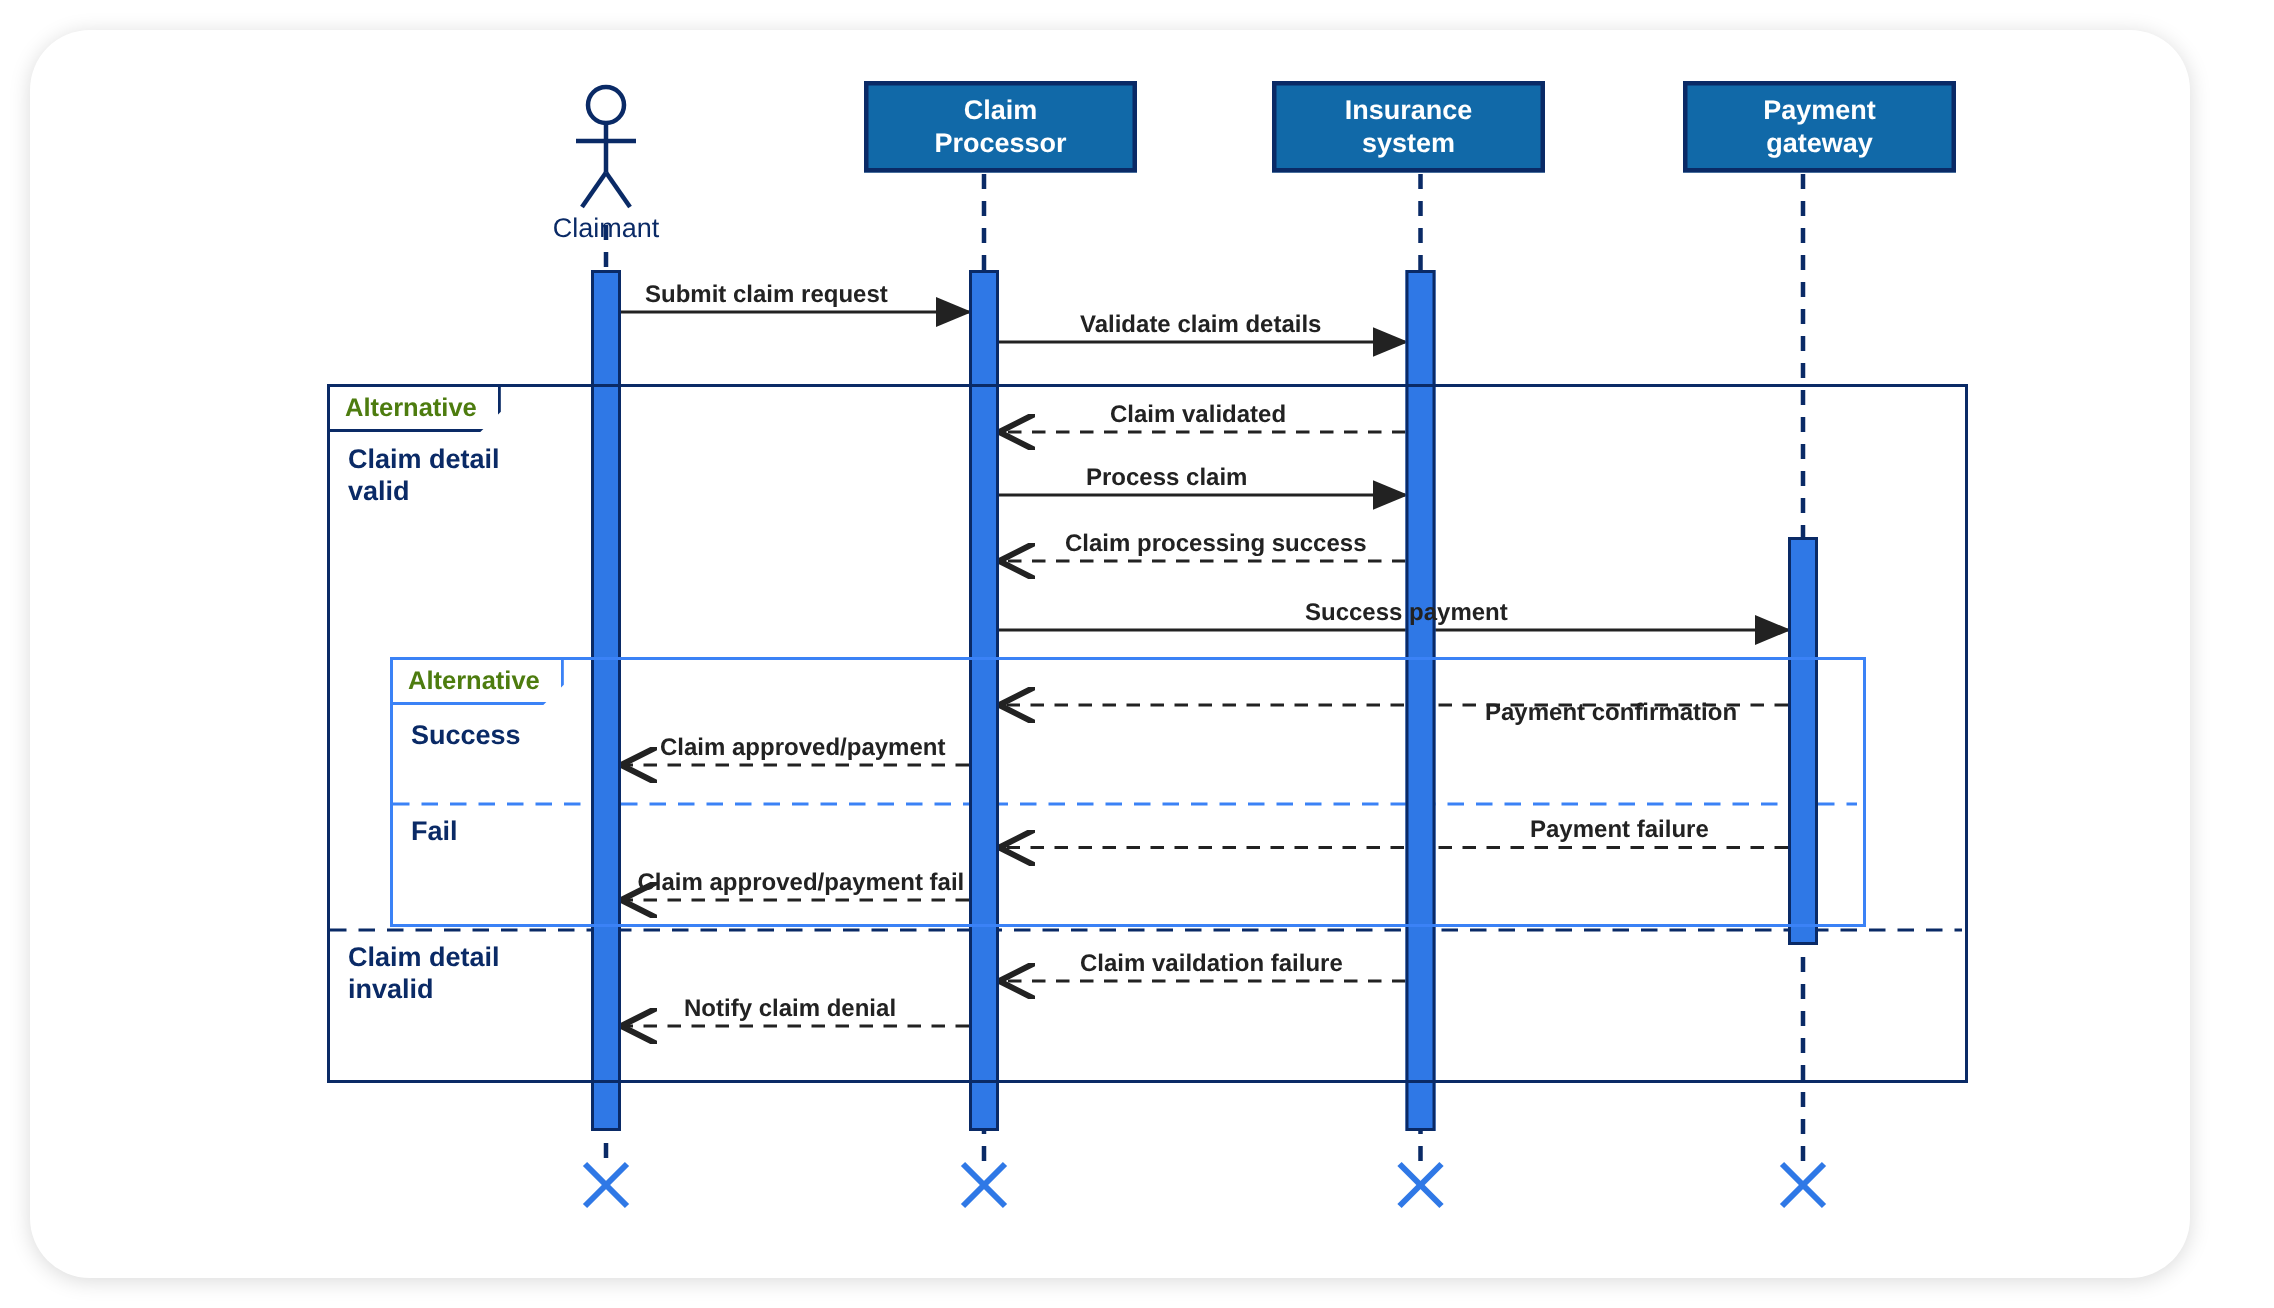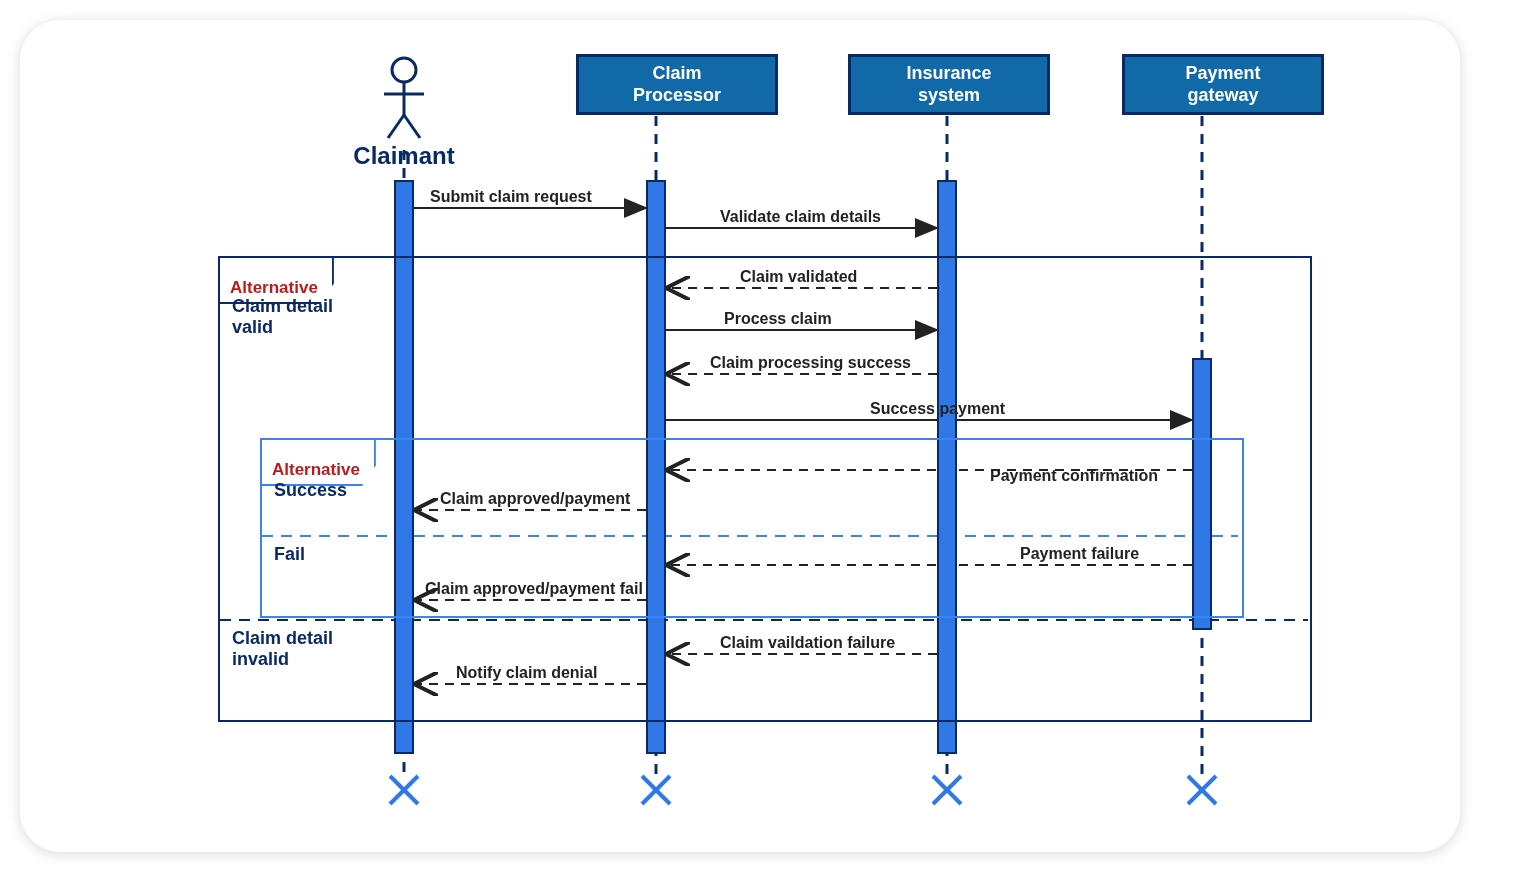--- a/index.html
+++ b/index.html
@@ -1,33 +1,33 @@
 <!DOCTYPE html>
 <html><head>
 <meta charset="utf-8">
 <style>
   html,body{margin:0;padding:0;background:#fff;font-family:Arial,Helvetica,sans-serif}
   .canvas{position:relative;width:1516px;height:872px}
   .card{position:absolute;left:20px;top:20px;width:1440px;height:832px;background:#fff;border-radius:40px;box-shadow:0 2px 14px rgba(0,0,0,.15)}
   .inner{position:absolute;left:0;top:0;width:100%;height:100%;color:#0a2a66}
 
   
-  .actor-label{position:absolute;font-weight:700;font-size:24px;text-align:center;color:#0a2a66}
+  .actor-label{position:absolute;font-weight:400;font-size:18px;text-align:center;color:#0a2a66}
 
   
   .lifeline-box{position:absolute;width:160px;padding:10px 0;text-align:center;background:#1169a8;color:#fff;font-weight:700;font-size:18px;border:3px solid #0a2a66;line-height:1.2}
-  .lifeline-box.twoline{padding:6px 18px}
+  .lifeline-box.twoline{padding:6px 8px}
 
   
   .activation{position:absolute;width:16px;background:#2f78e6;border:2px solid #0a2a66}
 
   
   .frag{position:absolute;border:2px solid #0a2a66}
   .frag.blue{border:2px solid #3b82f6}
-  .frag-label-tab{position:absolute;left:0;top:0;padding:20px 14px 4px 10px;font-weight:700;font-size:17px;color:#b91c1c;background:#fff;border-right:2px solid #0a2a66;border-bottom:2px solid #0a2a66;clip-path:polygon(0 0,100% 0,100% 55%,88% 100%,0 100%)}
+  .frag-label-tab{position:absolute;left:0;top:0;padding:4px 14px 4px 10px;font-weight:700;font-size:17px;color:#4d7c0f;background:#fff;border-right:2px solid #0a2a66;border-bottom:2px solid #0a2a66;clip-path:polygon(0 0,100% 0,100% 55%,88% 100%,0 100%)}
   .frag.blue .frag-label-tab{border-right:2px solid #3b82f6;border-bottom:2px solid #3b82f6}
   .frag-cond{position:absolute;font-weight:700;font-size:18px;color:#0a2a66}
 
   
   .msg-label{position:absolute;font-weight:700;font-size:16px;color:#222;text-align:left;white-space:nowrap}
 
   
   svg.overlay{position:absolute;left:0;top:0;width:1440px;height:832px;pointer-events:none}
 </style>
 </head>

